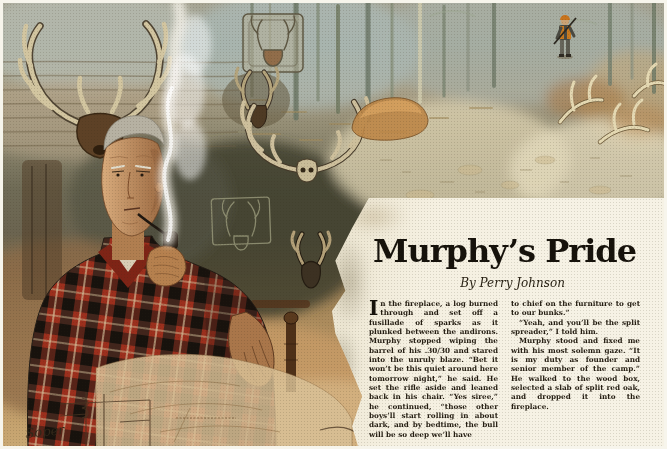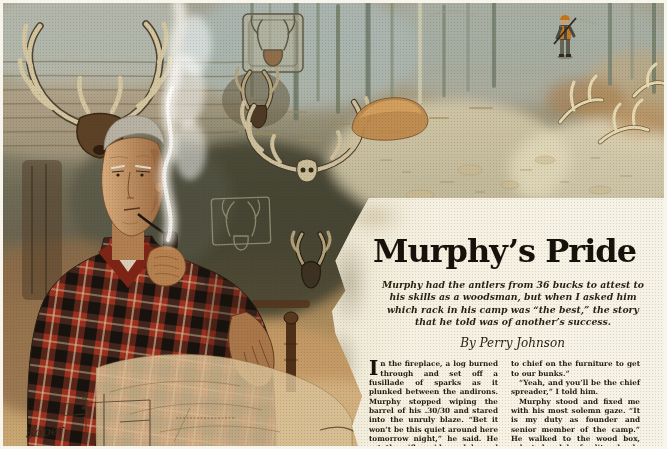--- a/index.html
+++ b/index.html
@@ -318,30 +318,29 @@
     </g>
     <path d="M168,240 C178,210 156,186 168,158 C178,134 160,112 172,88" stroke="#ffffff" stroke-width="4" opacity=".7" fill="none" stroke-linecap="round"></path>
   </svg>
 
   <section class="panel">
     <div class="stain stain1"></div>
     <div class="stain stain2"></div>
     <div class="stain stain3"></div>
 
     <h1 class="title">Murphy’s Pride</h1>
-    <p class="deck">Murphy had the antlers from 36 bucks to attest to his skills as a woodsman, but when I asked him which rack in his camp was “the best,” the story that he told was of another’s success.</p>
     <p class="byline">By Perry Johnson</p>
 
     <div class="cols">
       <div class="col">
         <p class="p dropcap">In the fireplace, a log burned through and set off a fusillade of sparks as it plunked between the andirons. Murphy stopped wiping the barrel of his .30/30 and stared into the unruly blaze. “Bet it won’t be this quiet around here tomorrow night,” he said. He set the rifle aside and leaned back in his chair. “Yes siree,” he continued, “those other boys’ll start rolling in about dark, and by bedtime, the bull will be so deep we’ll have</p>
       </div>
       <div class="col">
         <p class="p">to chief on the furniture to get to our bunks.”</p>
-        <p class="p indent">“Yeah, and you’ll be the chief spreader,” I told him.</p>
+        <p class="p indent">“Yeah, and you’ll be the split spreader,” I told him.</p>
         <p class="p indent">Murphy stood and fixed me with his most solemn gaze. “It is my duty as founder and senior member of the camp.” He walked to the wood box, selected a slab of split red oak, and dropped it into the fireplace.</p>
 
       </div>
     </div>
 
   </section>
 
   <div class="tone"></div>
   <div class="frame"></div>
 </div>

